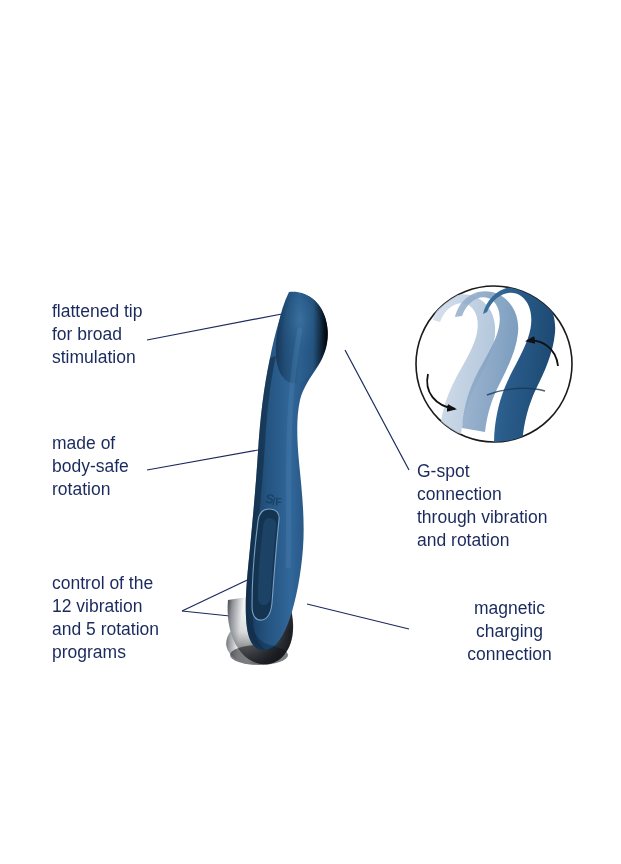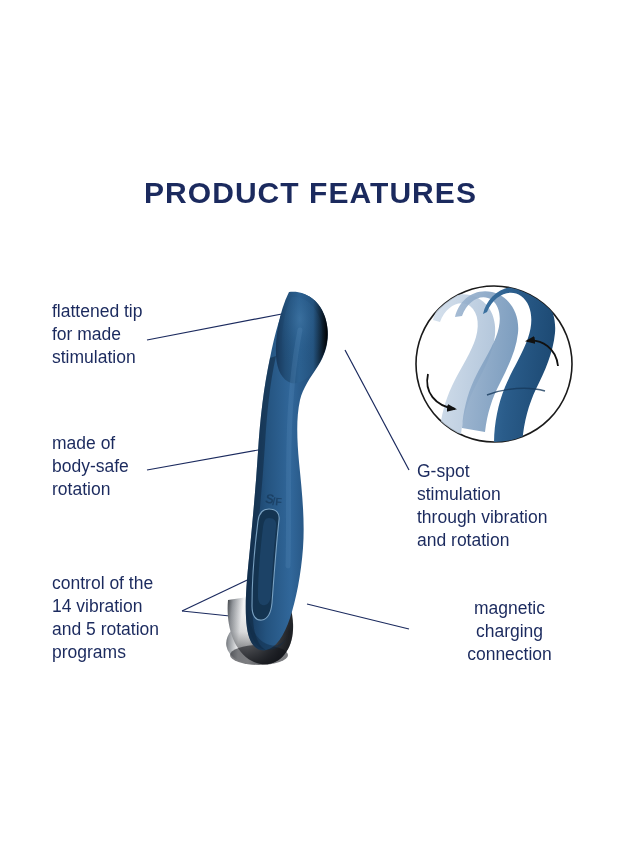--- a/index.html
+++ b/index.html
@@ -62,21 +62,20 @@
     width: 621px;
     height: 864px;
     pointer-events: none;
   }
 </style>
 </head>
 <body>
 
 <div id="stage">
 
-  <div class="page-title">PRODUCT FEATURES</div>
 
   <svg id="art" viewBox="0 0 621 864">
     <defs>
 
       <linearGradient id="bodyGrad" x1="0" y1="0" x2="1" y2="0">
         <stop offset="0%" stop-color="#17375a"></stop>
         <stop offset="18%" stop-color="#214d76"></stop>
         <stop offset="45%" stop-color="#2c6191"></stop>
         <stop offset="72%" stop-color="#24537f"></stop>
         <stop offset="100%" stop-color="#163css"></stop>
@@ -288,34 +287,34 @@
 
       <path d="M 428 374
                C 424 392, 435 406, 455 409" stroke="#111111" stroke-width="1.8" fill="none" marker-end="url(#arrowHead)"></path>
 
       <path d="M 558 366
                C 556 348, 542 339, 527 341" stroke="#111111" stroke-width="1.8" fill="none" marker-end="url(#arrowHead2)"></path>
     </g>
   </svg>
 
   <div class="callout left" id="callout-flattened-tip">flattened tip
-for made
+for broad
 stimulation</div>
 
   <div class="callout left" id="callout-silicone">made of
 body-safe
 rotation</div>
 
   <div class="callout left" id="callout-controls">control of the
-14 vibration
+12 vibration
 and 5 rotation
 programs</div>
 
   <div class="callout right" id="callout-gspot">G-spot
-stimulation
+connection
 through vibration
 and rotation</div>
 
   <div class="callout right" id="callout-magnetic">magnetic
 charging
 connection</div>
 
 </div>
 
 </body></html>

